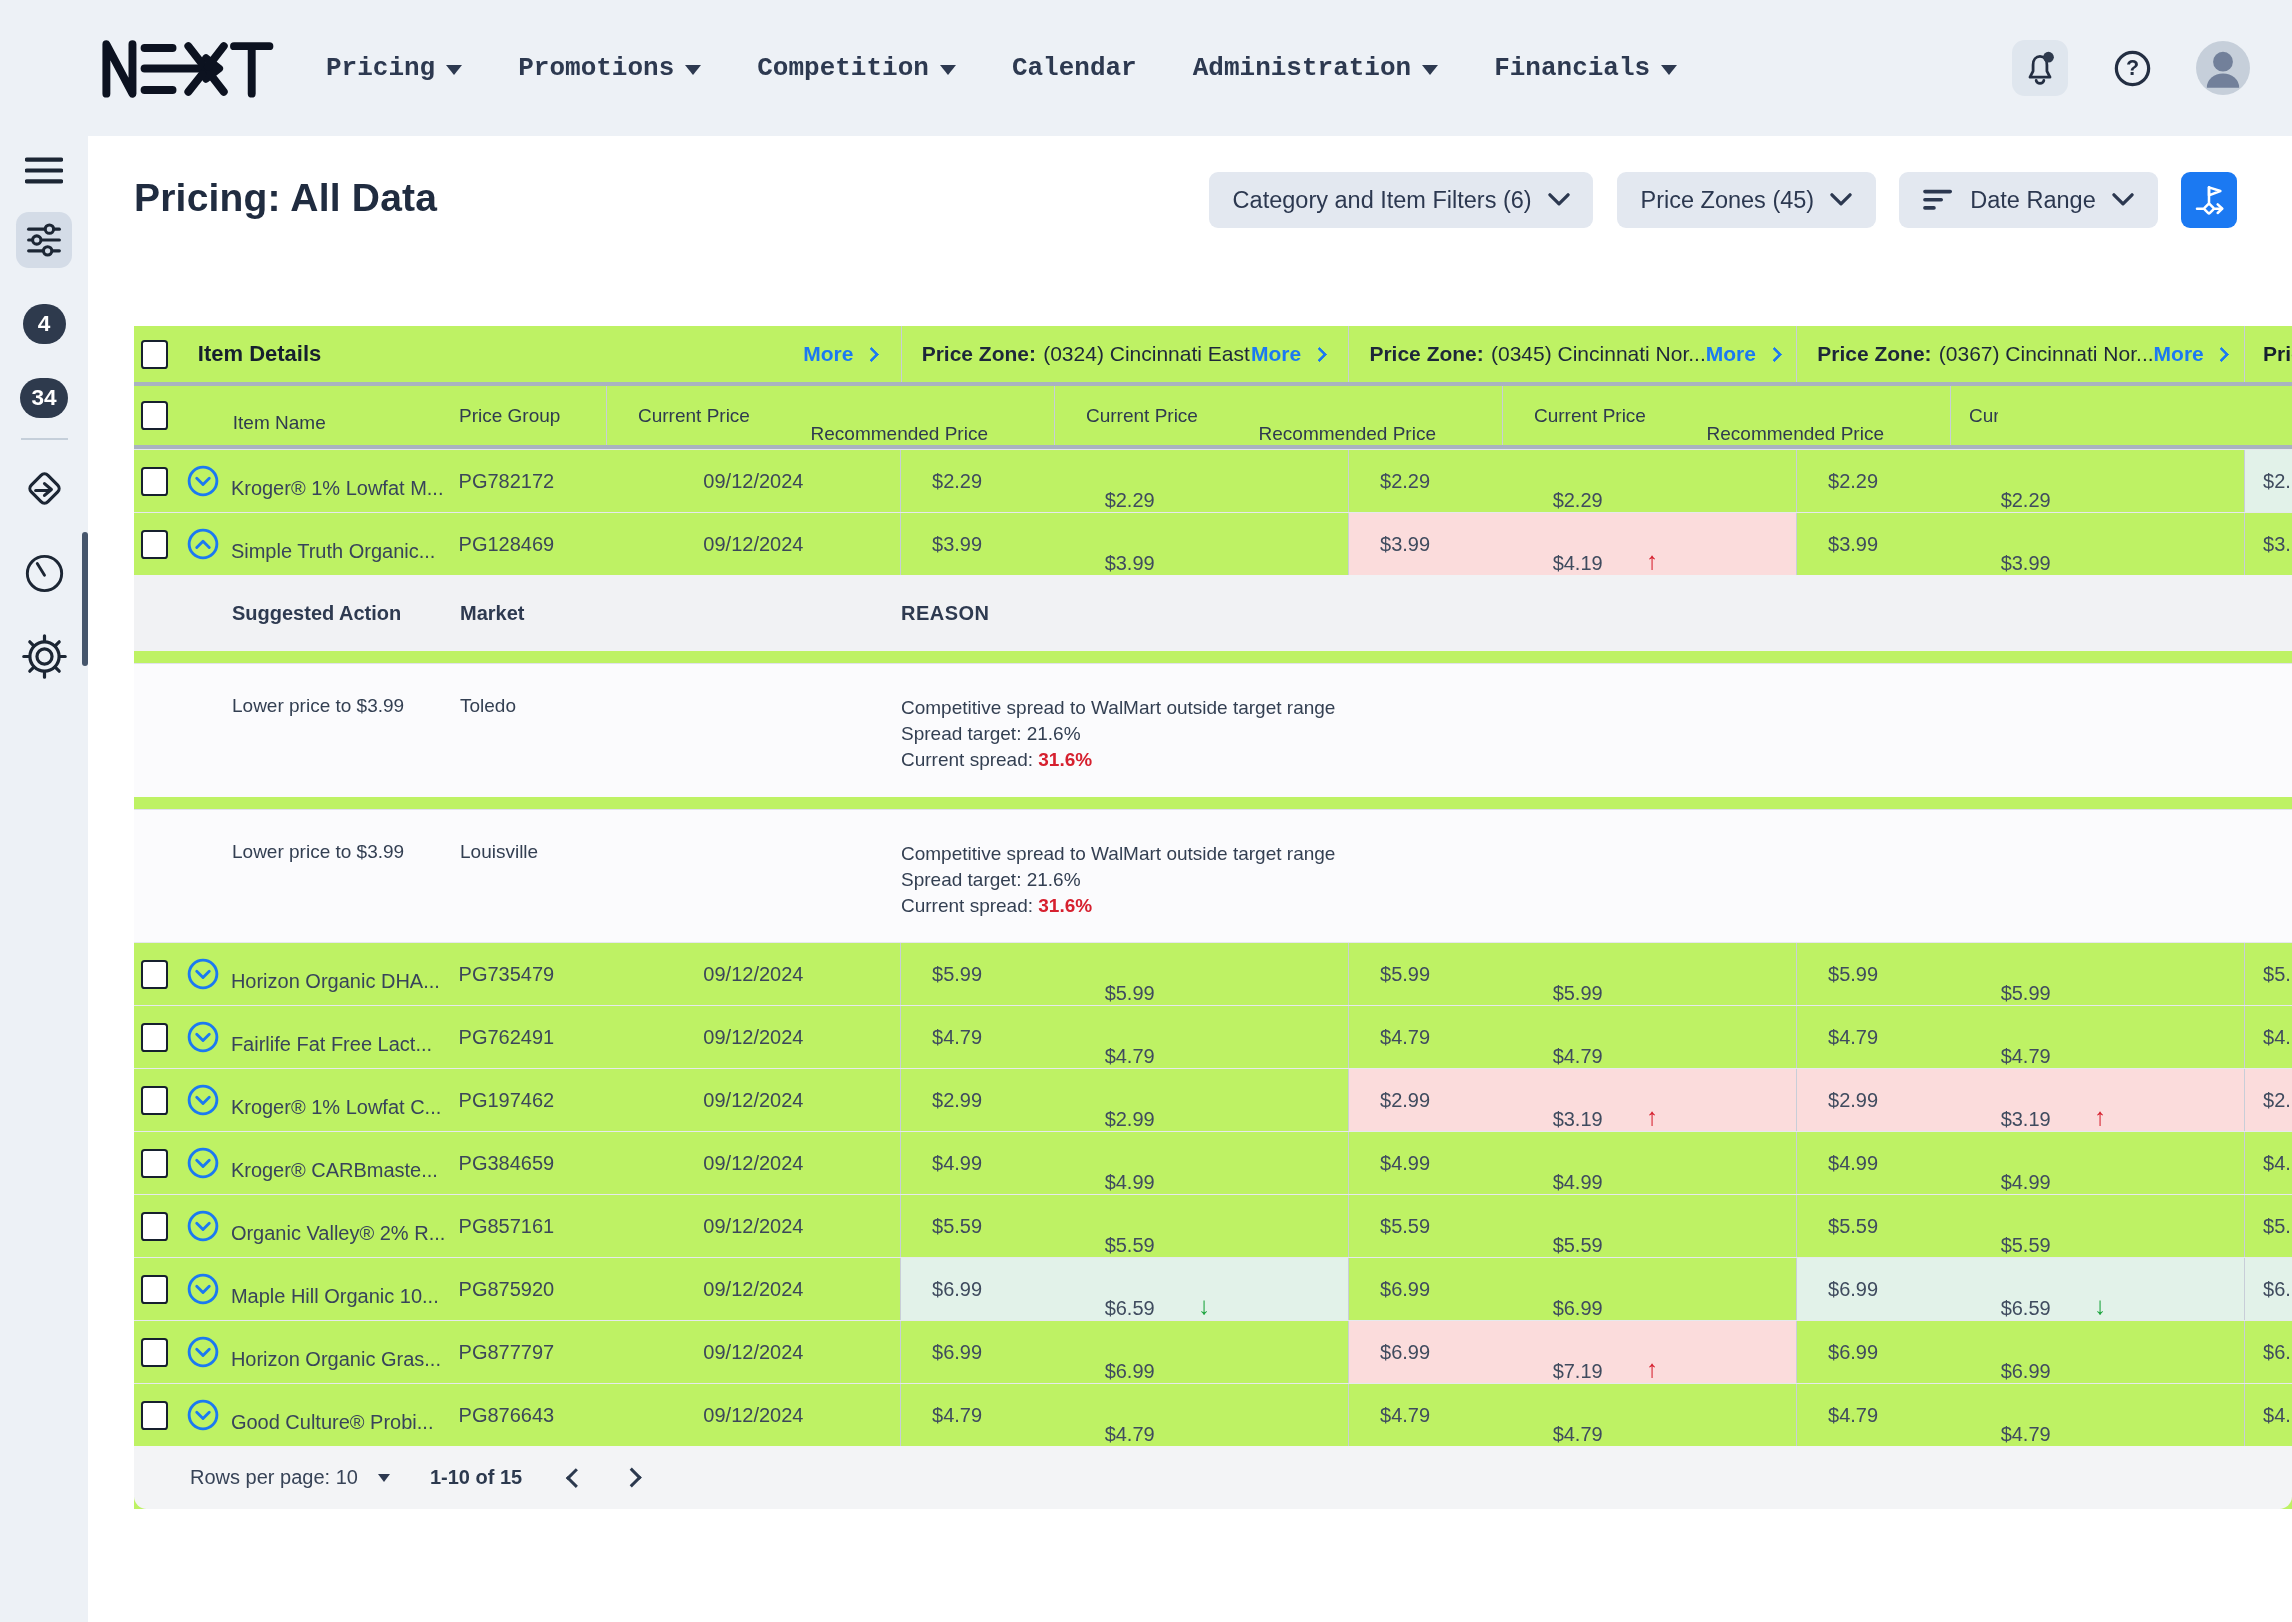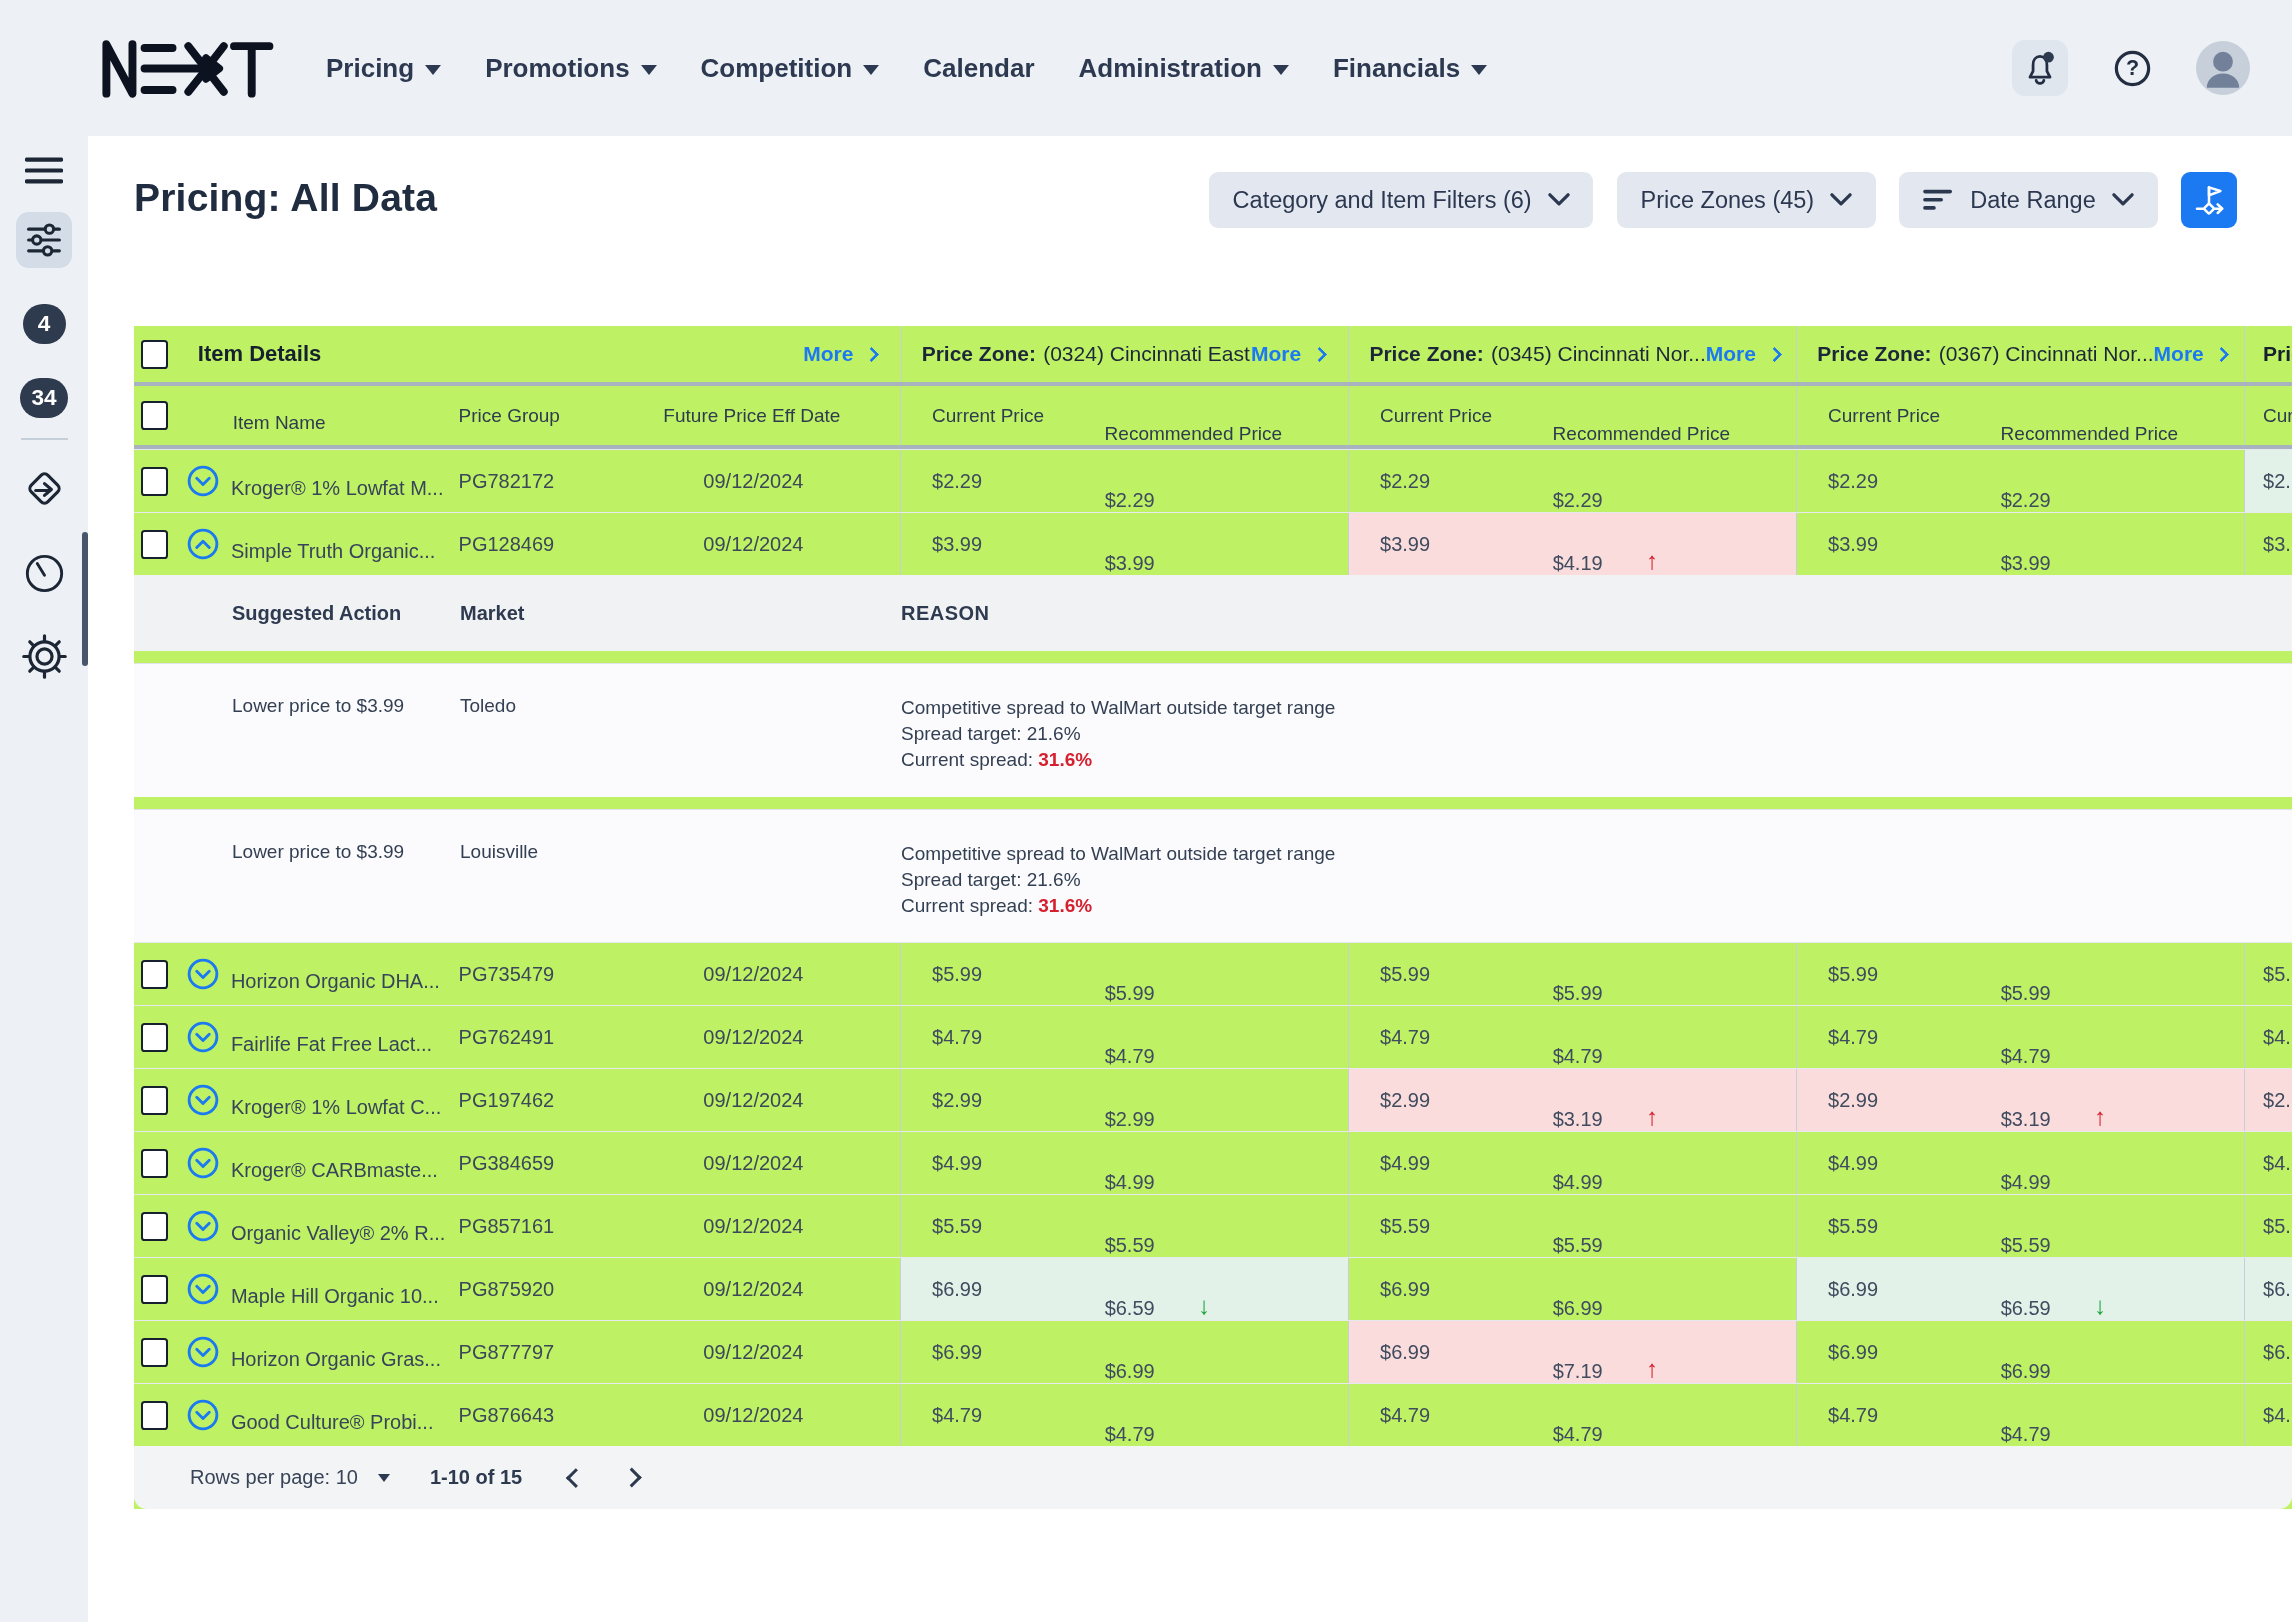--- a/index.html
+++ b/index.html
@@ -18,21 +18,21 @@
     --chip:#e3e8f0;
     --barbg:#edf1f6;
   }
   *{box-sizing:border-box;margin:0;padding:0}
   html,body{width:2292px;height:1623px;}
   body{font-family:"Liberation Sans",sans-serif;background:#fff;position:relative;overflow:hidden;color:var(--navy);}
 
   
   .topnav{position:absolute;left:0;top:0;width:2292px;height:136px;background:var(--barbg);display:flex;align-items:center;}
   .logo{margin-left:98px;margin-right:51px;display:flex;align-items:center;}
-  .nav-items{display:flex;gap:44px;list-style:none;}
+  .nav-items{display:flex;gap:56px;list-style:none;font-family:Liberation Mono, monospace;}
   .nav-item{display:flex;align-items:center;gap:11px;font-size:26px;font-weight:600;color:#2d3950;cursor:pointer;}
   .caret-down{width:0;height:0;border-left:8.1px solid transparent;border-right:8.1px solid transparent;border-top:10px solid #2d3950;margin-top:3.6px;}
   .nav-right{margin-left:auto;margin-right:42px;display:flex;align-items:center;gap:36px;}
   .bell-btn{width:56px;height:56px;border-radius:12.7px;background:#dfe6ee;display:flex;align-items:center;justify-content:center;}
   .help-btn{width:56px;height:56px;display:flex;align-items:center;justify-content:center;}
   .avatar{width:54px;height:54px;border-radius:50%;background:#c6cfda;overflow:hidden;display:flex;align-items:center;justify-content:center;}
 
   
   .sidebar{position:absolute;left:0;top:136px;width:88px;height:1487px;background:var(--barbg);}
   .sb{position:absolute;left:0;width:88px;display:flex;justify-content:center;}
@@ -304,23 +304,20 @@
         <div class="c-check">
           <div class="cbx"></div>
         </div>
         <div class="c-exp"></div>
         <div class="c-name">
           <span class="sh-label">Item Name</span>
         </div>
         <div class="c-pg">
           <span class="sh-label">Price Group</span>
         </div>
-        <div class="c-date" style="padding-left: 58px;">
-          <span class="sh-label">Future Price Eff Date</span>
-        </div>
         <div class="zone">
           <div class="z-cur">
             <span class="sh-label">Current Price</span>
           </div>
           <div class="z-rec">
             <span class="sh-label">Recommended Price</span>
           </div>
         </div>
         <div class="zone">
           <div class="z-cur">

